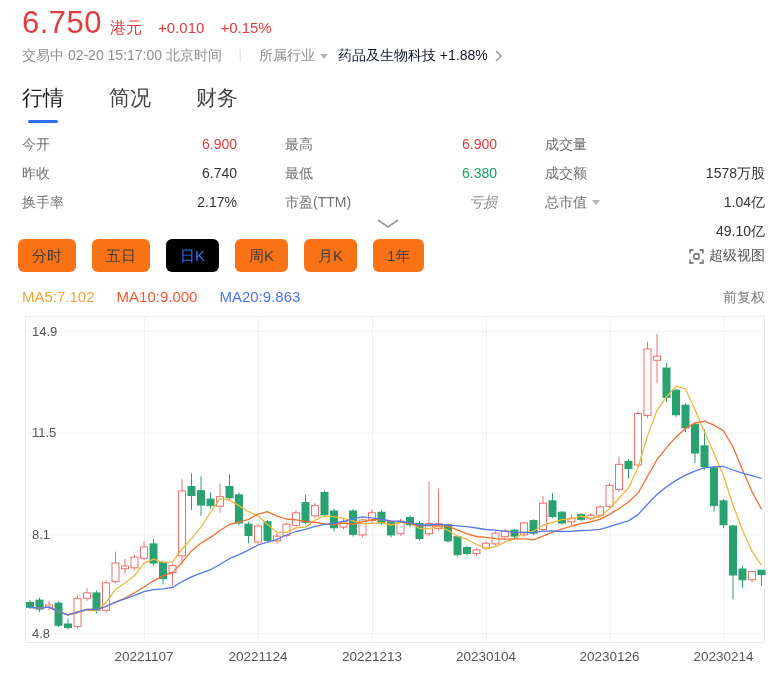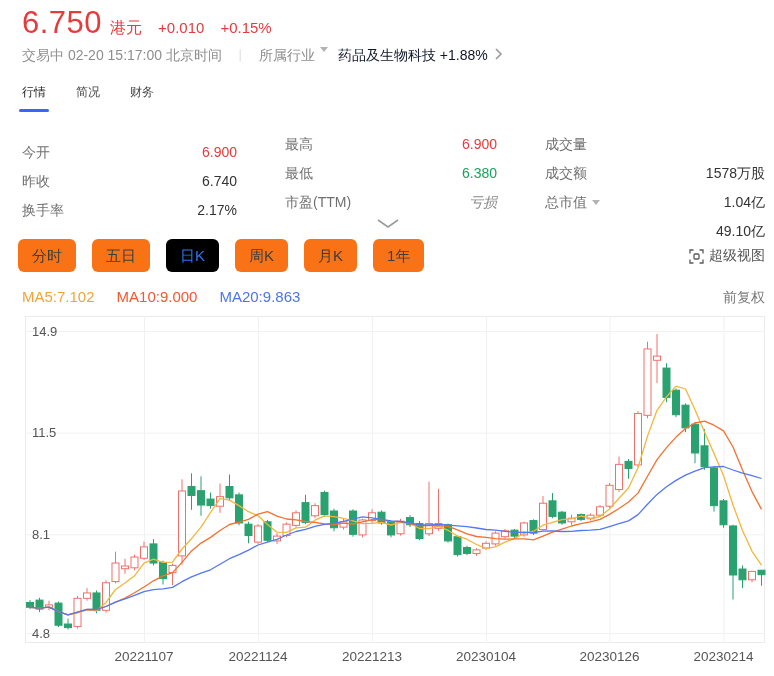--- a/index.html
+++ b/index.html
@@ -7,32 +7,32 @@
     width:774px;height:676px;position:relative;background:#fff;overflow:hidden;
     font-family:"Liberation Sans","DejaVu Sans",sans-serif;color:#333;
     -webkit-font-smoothing:antialiased;
   }
   .price-row{position:absolute;top:5px;left:22px;display:flex;align-items:baseline;color:#e43c3c;}
   .price{font-size:31px;letter-spacing:.5px;}
   .currency{font-size:16px;margin-left:8px;}
   .chg{font-size:15px;margin-left:16px;}
   .status-row{position:absolute;top:47px;left:22px;font-size:14px;color:#8e8e8e;display:flex;align-items:center;white-space:nowrap;}
   .status-sep{color:#ddd;margin:0 12px;font-size:13px;}
-  .industry{display:flex;align-items:flex-start;cursor:pointer;}
+  .industry{display:flex;align-items:center;cursor:pointer;}
   .industry-name{color:#0f172a;margin-left:10px;}
   .caret{width:0;height:0;border-left:4px solid transparent;border-right:4px solid transparent;border-top:5px solid #b3b3b3;display:inline-block;margin-left:5px;}
   .chev-right{margin-left:6px;display:inline-flex;}
-  .nav-tabs{position:absolute;top:84px;left:22px;display:flex;gap:30px;font-size:12px;color:#454545;}
+  .nav-tabs{position:absolute;top:84px;left:22px;display:flex;gap:45px;font-size:21px;color:#454545;}
   .nav-tab{position:relative;padding-bottom:11px;cursor:pointer;}
   .nav-tab.active{color:#1f1f1f;}
   .nav-tab.active::after{content:"";position:absolute;left:50%;transform:translateX(-50%);bottom:0;width:30px;height:3px;border-radius:2px;background:#2e6bf6;}
   .stats-grid{position:absolute;top:130px;left:0;width:774px;}
   .stats-row{position:relative;height:29px;line-height:29px;font-size:14px;}
   .stats-cell{position:absolute;display:flex;top:0;}
-  .cell-0{left:22px;width:215px;margin-top:8px;}
+  .cell-0{left:22px;width:215px;}
   .cell-1{left:285px;width:212px;}
   .cell-2{left:545px;width:220px;flex-direction:column;}
   .stat-label{color:#707070;display:flex;align-items:center;}
   .stat-value{margin-left:auto;color:#333;}
   .expand-chevron{position:absolute;top:215px;left:376px;cursor:pointer;}
   .period-row{position:absolute;top:239px;left:18px;display:flex;gap:16px;}
   .period-tab{height:33px;line-height:33px;padding:0 14px;background:#f97316;border-radius:6px;font-size:15px;color:#3d3d3d;cursor:pointer;}
   .period-tab.active{background:#000000;color:#3072f6;}
   .super-view{position:absolute;top:247px;right:9px;display:flex;align-items:center;gap:5px;font-size:14px;color:#555;cursor:pointer;}
   .ma-row{position:absolute;top:288px;left:22px;display:flex;gap:22px;font-size:15px;}

